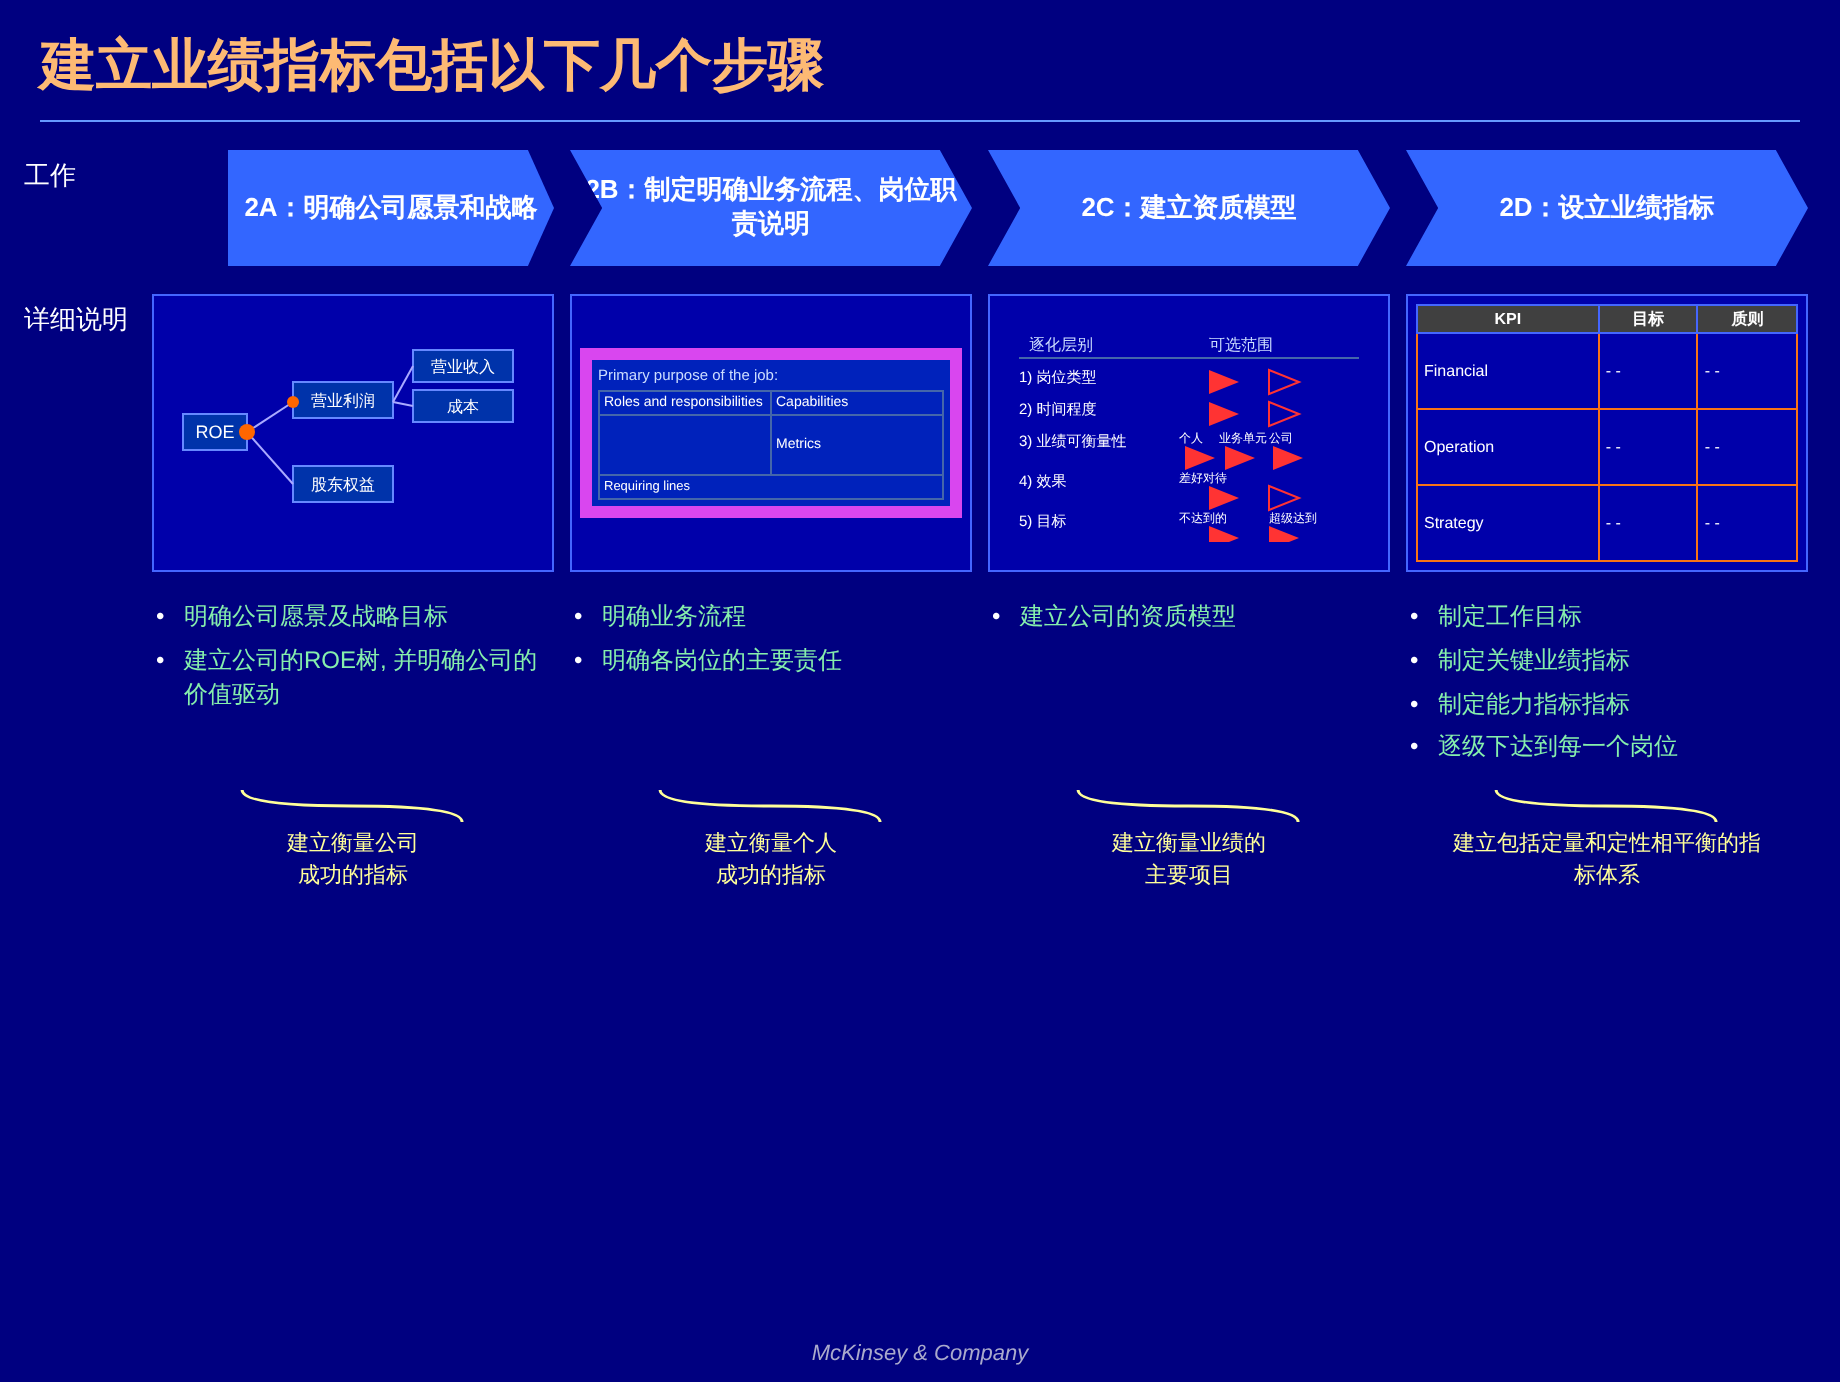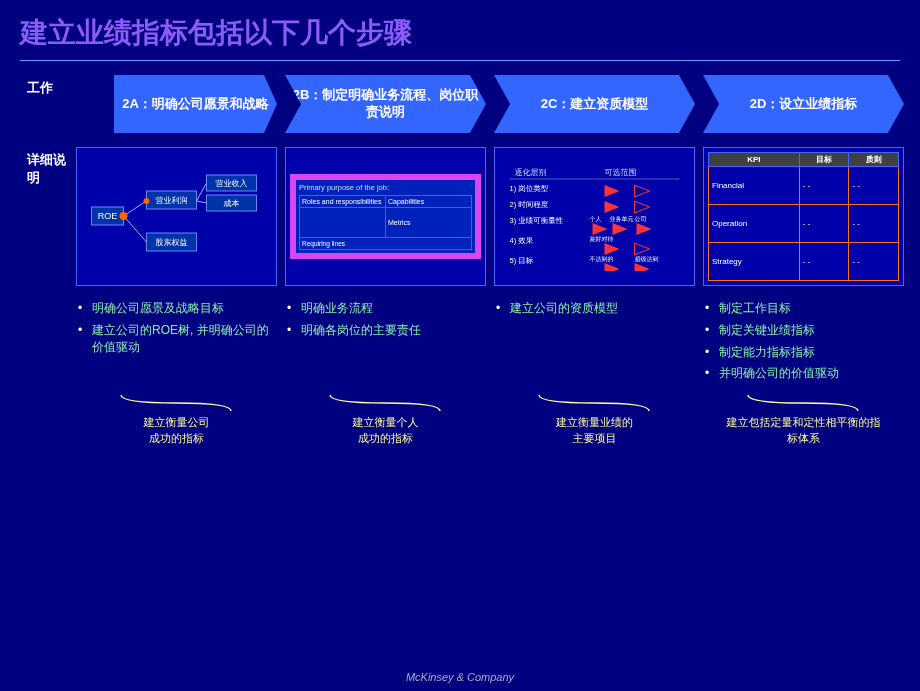--- a/index.html
+++ b/index.html
@@ -6,42 +6,41 @@
     body {
       width: 920px;
       height: 691px;
       background-color: #000080;
       font-family: 'SimHei', 'Microsoft YaHei', Arial, sans-serif;
       overflow: hidden;
       position: relative;
     }
 
     .page-title {
-      color: #8b5cf6;
+      color: #fdba74;
       font-size: 28px;
       font-weight: bold;
       padding: 14px 20px 8px 20px;
     }
 
     .divider-line {
       border: none;
       border-top: 1px solid #6699FF;
       margin: 0 20px;
     }
 
     
     .row-label {
       color: white;
       font-size: 13px;
       writing-mode: horizontal-tb;
       display: flex;
       align-items: flex-start;
       padding-top: 8px;
-      font-weight: bold;
-      margin-left: 15px;
+      font-weight: normal;
     }
 
     .step-box {
       background-color: #0033CC;
       color: white;
       font-size: 13px;
       font-weight: bold;
       text-align: center;
       padding: 8px 6px;
       margin: 4px 4px;
@@ -320,21 +319,21 @@
     <ul>
       <li>建立公司的资质模型</li>
     </ul>
   </div>
 
   <div class="desc-col">
     <ul>
       <li>制定工作目标</li>
       <li>制定关键业绩指标</li>
       <li>制定能力指标指标</li>
-      <li>并明确公司的价值驱动</li>
+      <li>逐级下达到每一个岗位</li>
     </ul>
   </div>
 </div>
 
 <div style="display:grid; grid-template-columns:60px 1fr 1fr 1fr 1fr; margin:2px 12px 0 12px;">
   <div></div>
 
   <div class="brace-col">
     <svg class="brace-svg" viewBox="0 0 120 20">
       <path d="M5,2 Q5,10 60,10 Q115,10 115,18" fill="none" stroke="#FFFF99" stroke-width="1.5"></path>

